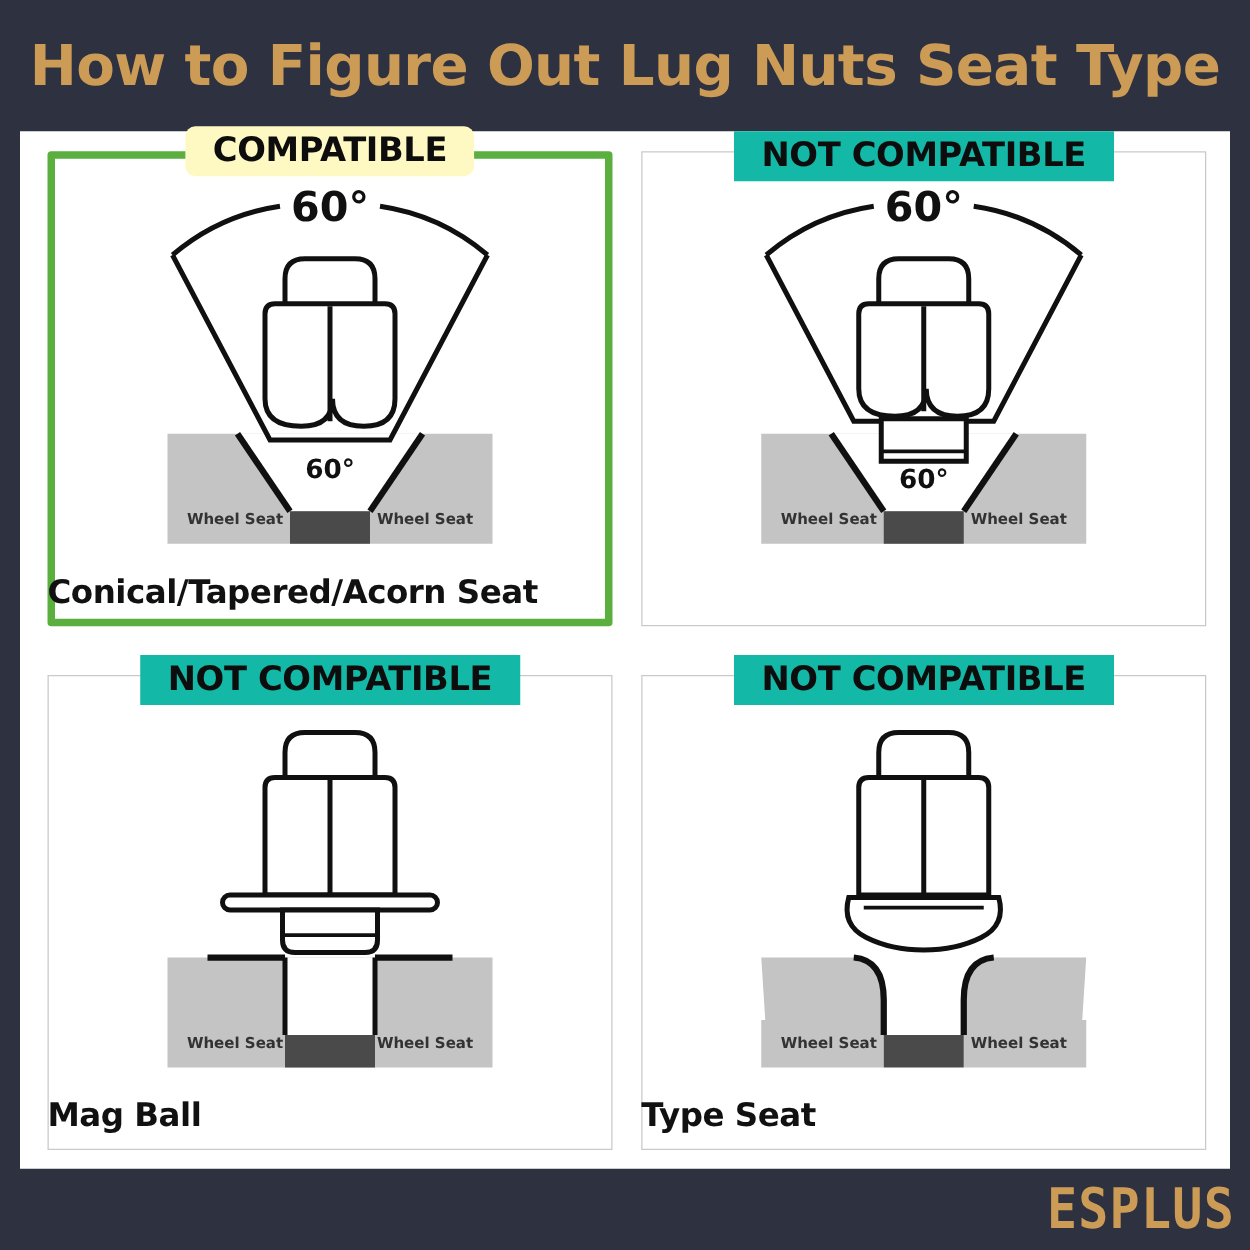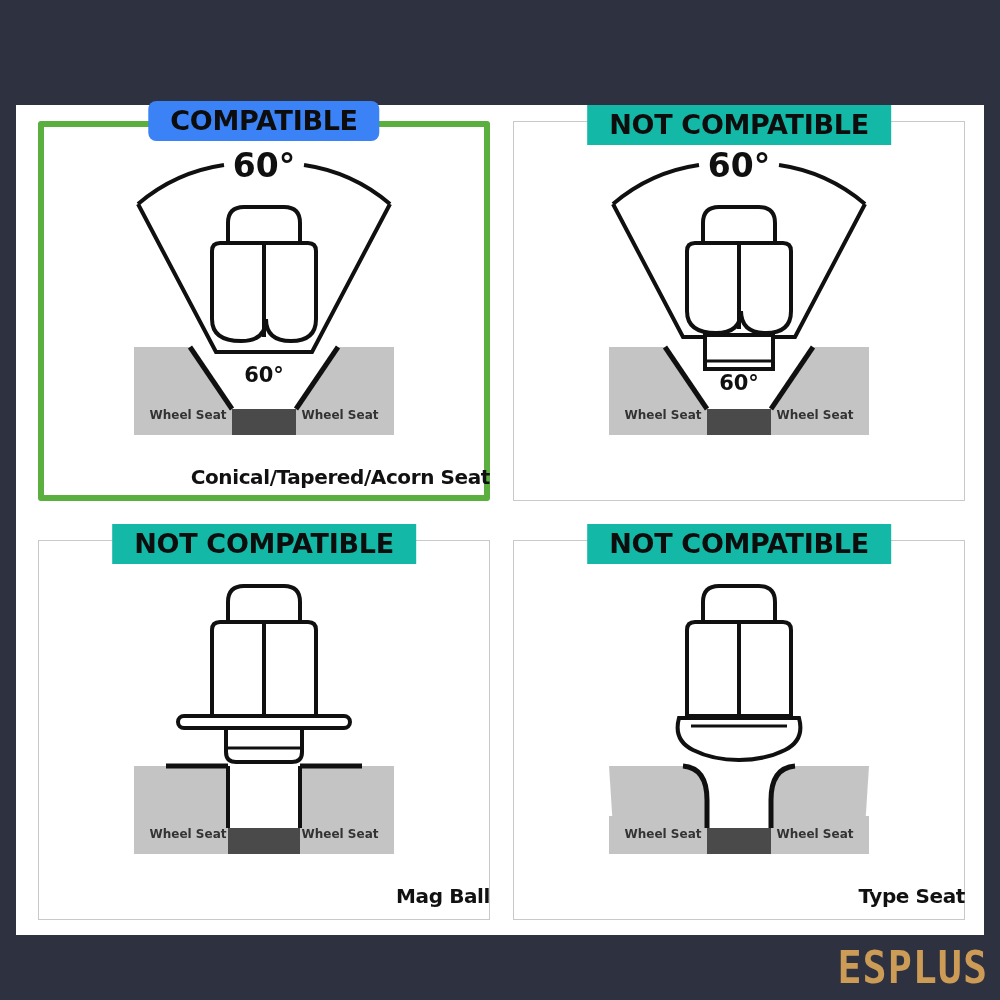--- a/index.html
+++ b/index.html
@@ -51,49 +51,52 @@
 
   
   .badge {
     position:absolute; top:-16px; left:50%; transform:translateX(-50%);
     padding:4px 22px 5px 22px;
     font-size:27px; font-weight:bold; color:#0d0d0d;
     white-space:nowrap; letter-spacing:-0.3px;
     font-family:"DejaVu Sans", sans-serif;
     z-index:5;
   }
-  .badge.ok  { background:#3b82f6; border-radius:8px; top:-20px;text-align:right; }
+  .badge.ok  { background:#fef9c3; border-radius:8px; top:-20px;text-align:right; }
   .badge.no  { background:#14b8a6; border-radius:0; }
 
   
   .drawing { position:absolute; left:0; top:26px; width:100%; height:306px; }
   .drawing svg { display:block; width:100%; height:100%; }
 
   
   .caption {
     position:absolute; left:0; bottom:12px; width:100%;
-    text-align:right; font-size:20px; font-weight:bold; color:#111111;
+    text-align:left; font-size:26px; font-weight:bold; color:#111111;
     letter-spacing:-0.4px;
     font-family:"DejaVu Sans", sans-serif;
   }
 
   
   #logo {
     position:absolute; right:12px; top:942px;
     font-size:40px; font-weight:bold; color:#cc9b56;
     letter-spacing:1px;
     font-family:"DejaVu Sans Mono", monospace;
     transform:scaleY(1.12); transform-origin:right top;
   }
 </style>
 </head>
 <body>
 
 <div id="page">
 
+  <div id="title-bar">
+    <div id="title-text">How to Figure Out Lug Nuts Seat Type</div>
+  </div>
 
   <div id="board">
 
     <div class="panel compatible" id="panel-0">
       <div class="panel-frame"></div>
       <div class="badge ok">COMPATIBLE</div>
 
       <div class="drawing">
         <svg viewBox="0 0 452 306" preserveAspectRatio="xMidYMid meet">
 

